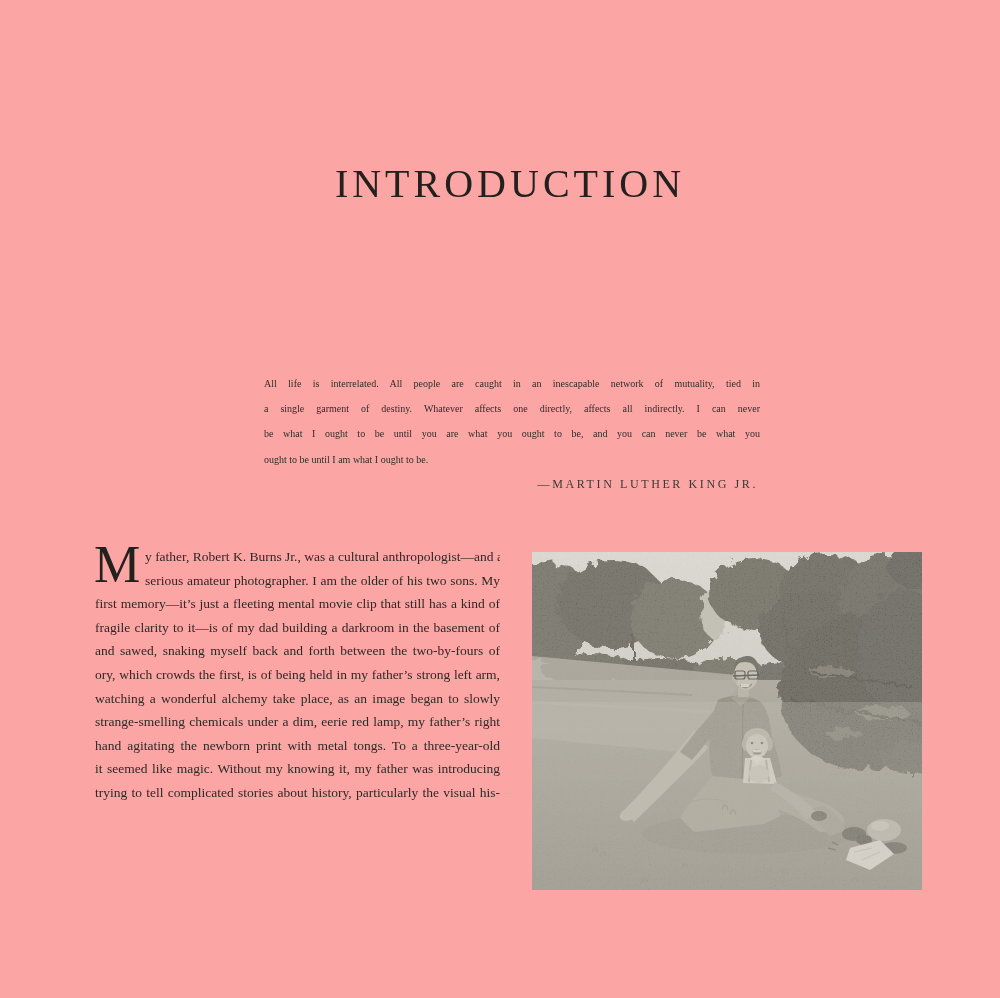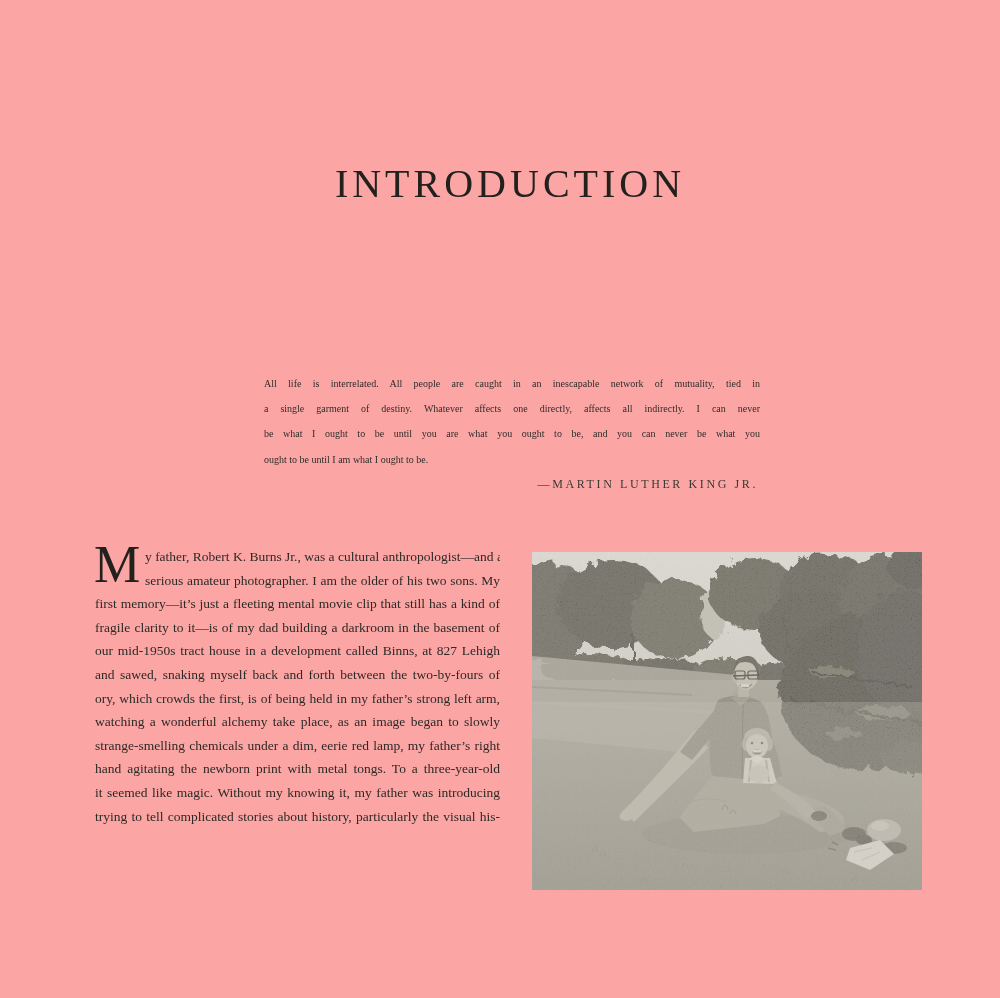--- a/index.html
+++ b/index.html
@@ -56,21 +56,20 @@
     <div class="attribution">—MARTIN LUTHER KING JR.</div>
   </section>
 
   <div class="dropcap">M</div>
 
   <section class="body-col">
       <div class="bline indented">y father, Robert K. Burns Jr., was a cultural anthropologist—and a</div>
       <div class="bline indented">serious amateur photographer. I am the older of his two sons. My</div>
       <div class="bline">first memory—it’s just a fleeting mental movie clip that still has a kind of</div>
       <div class="bline">fragile clarity to it—is of my dad building a darkroom in the basement of</div>
-      <div class="bline">our mid-1950s tract house in a development called Binns, at 827 Lehigh</div>
       <div class="bline">and sawed, snaking myself back and forth between the two-by-fours of</div>
       <div class="bline">ory, which crowds the first, is of being held in my father’s strong left arm,</div>
       <div class="bline">watching a wonderful alchemy take place, as an image began to slowly</div>
       <div class="bline">strange-smelling chemicals under a dim, eerie red lamp, my father’s right</div>
       <div class="bline">hand agitating the newborn print with metal tongs. To a three-year-old</div>
       <div class="bline">it seemed like magic. Without my knowing it, my father was introducing</div>
       <div class="bline last">trying to tell complicated stories about history, particularly the visual his-</div>
     </section>
 
   <figure class="photo">

